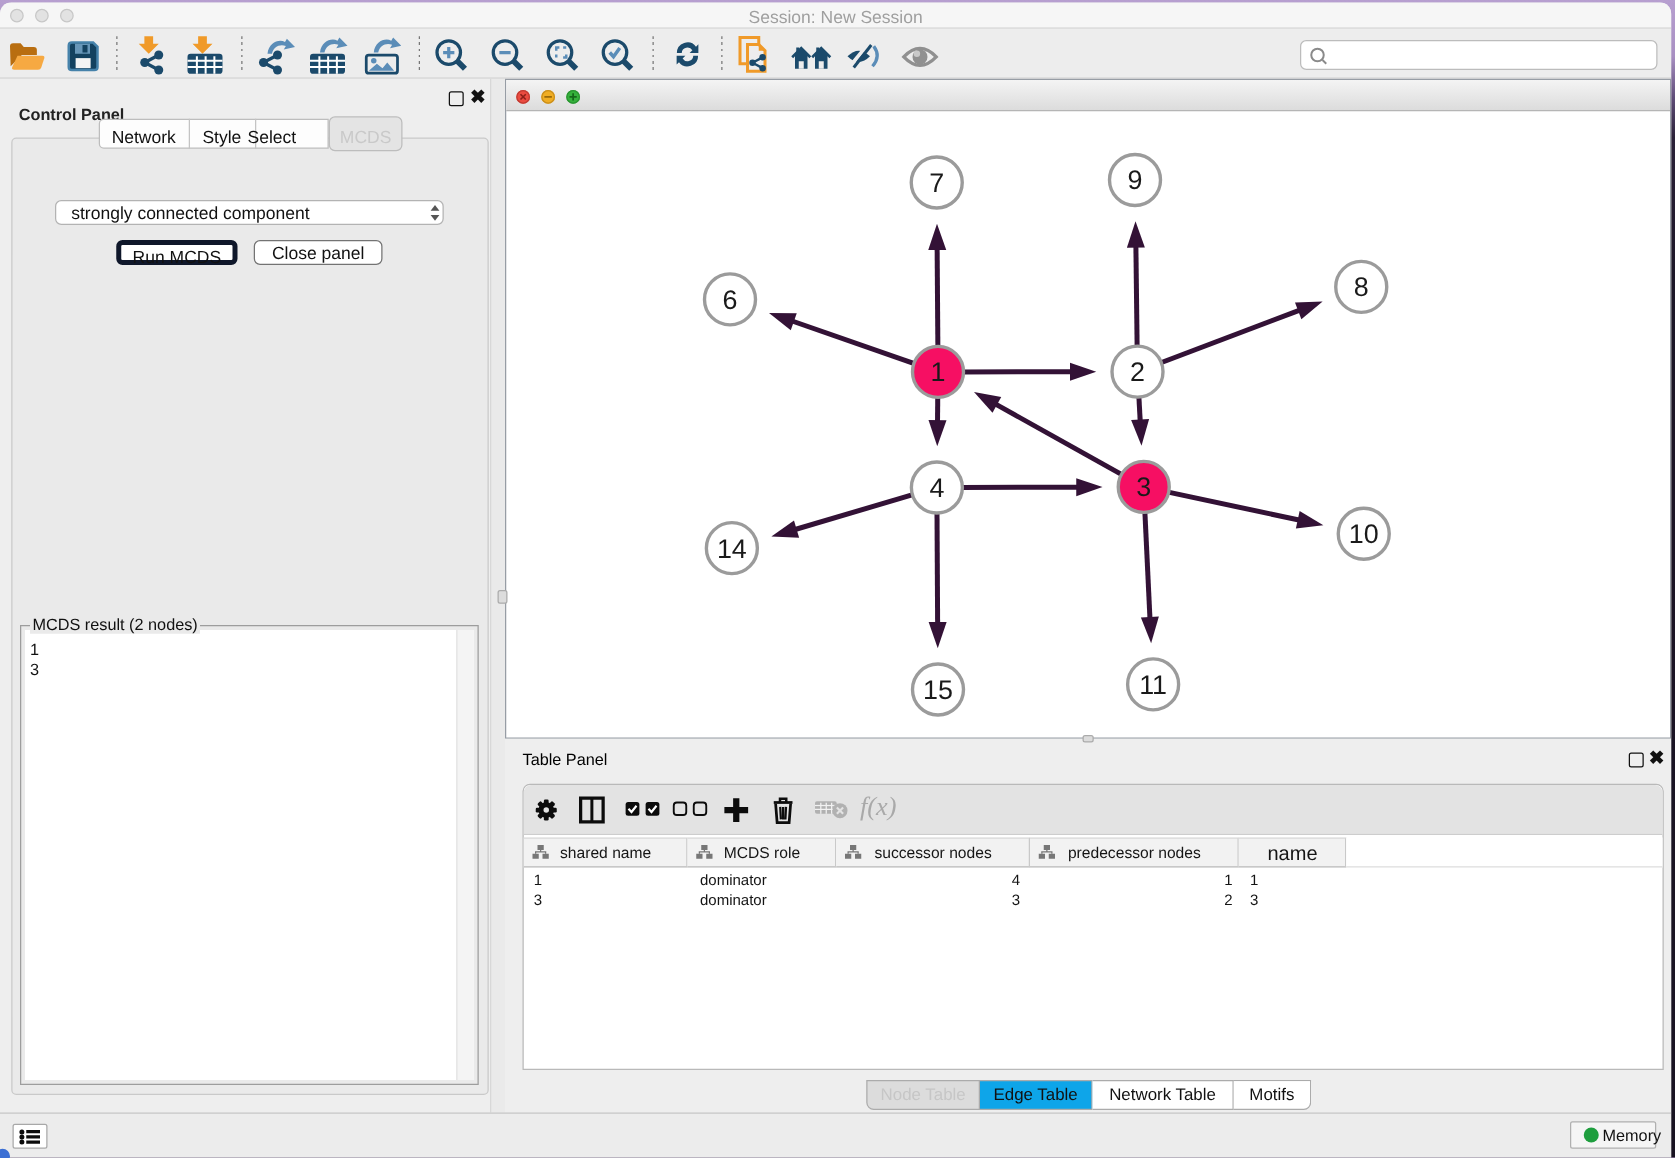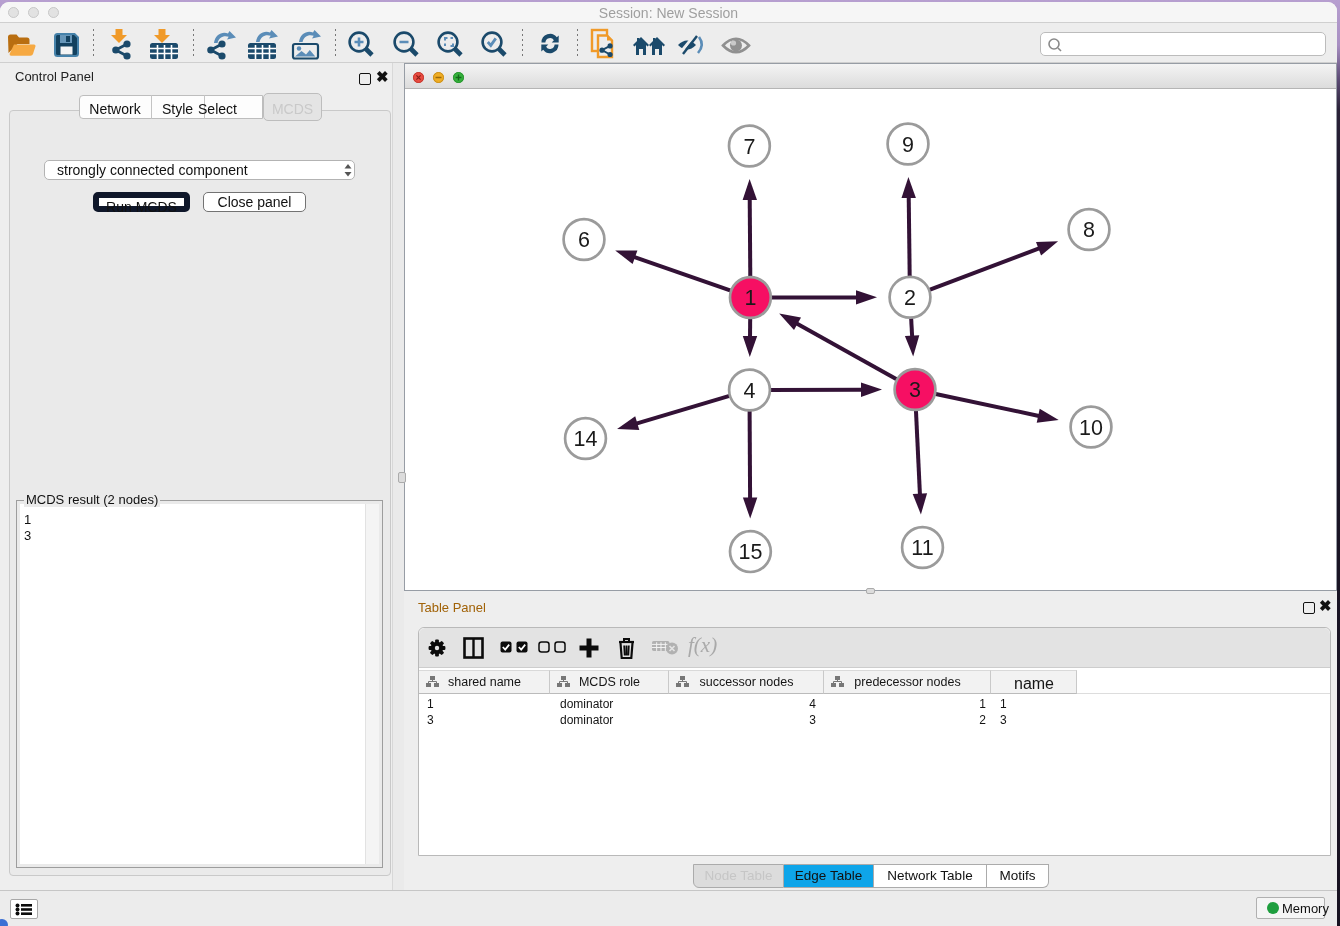--- a/index.html
+++ b/index.html
@@ -157,38 +157,38 @@
         <circle cx="14" cy="10.5" r="6" fill="#909090"></circle>
         <circle cx="11.5" cy="8" r="2.6" fill="#c9c9c9"></circle>
       </svg>
 <div class="abs" style="left:1040px;top:32px;width:286px;height:24px;background:#fff;border:1px solid #bcbcbc;border-radius:5px;"></div>
 <svg class="abs" style="left:1046px;top:36px;" width="18" height="18">
         <circle cx="8" cy="8" r="5" fill="none" stroke="#8a8a8a" stroke-width="1.6"></circle>
         <line x1="12" y1="12" x2="15" y2="15" stroke="#8a8a8a" stroke-width="1.6"></line>
       </svg>
 
 <div class="abs" style="left:0;top:63px;width:392px;height:828px;background:#eeeeee;"></div>
-<div class="abs" style="left:15px;top:69px;font-size:13px;color:#222;">Control Panel</div>
+<div class="abs" style="left:15px;top:84px;font-size:13px;color:#222;font-weight:bold;">Control Panel</div>
 <div class="abs" style="left:359px;top:73px;width:12px;height:12px;border:1.8px solid #111;border-radius:2px;"></div>
 <div class="abs" style="left:376px;top:68px;font-size:15px;font-weight:bold;color:#111;">✖</div>
 <div class="abs" style="left:9px;top:110px;width:382px;height:766px;background:#eaeaea;border:1px solid #c9c9c9;border-radius:4px;"></div>
 <div class="abs" style="left:79px;top:95px;width:184px;height:24px;background:#fdfdfd;border:1px solid #bdbdbd;border-radius:4px 0 0 4px;"></div>
 <div class="abs" style="left:263px;top:93px;width:59px;height:28px;background:#e4e4e4;border:1px solid #bdbdbd;border-radius:5px;"></div>
 <div class="abs" style="left:151px;top:95px;width:1px;height:24px;background:#c4c4c4;"></div>
 <div class="abs" style="left:204px;top:95px;width:1px;height:24px;background:#c4c4c4;"></div>
 <div class="abs" style="left:79px;top:101px;width:72px;text-align:center;font-size:14px;color:#111;">Network</div>
 <div class="abs" style="left:151px;top:101px;width:53px;text-align:center;font-size:14px;color:#111;">Style</div>
 <div class="abs" style="left:188px;top:101px;width:59px;text-align:center;font-size:14px;color:#111;">Select</div>
 <div class="abs" style="left:263px;top:101px;width:59px;text-align:center;font-size:14px;color:#c9c9c9;">MCDS</div>
 <div class="abs" style="left:44px;top:160px;width:311px;height:20px;background:#fff;border:1px solid #b3b3b3;border-radius:5px;font-size:14px;color:#111;line-height:18px;padding-left:12px;">strongly connected component</div>
 <svg class="abs" style="left:342px;top:164px;" width="12" height="13">
         <polygon points="6,0 9.5,4.5 2.5,4.5" fill="#555"></polygon>
         <polygon points="6,12.5 9.5,8 2.5,8" fill="#555"></polygon>
       </svg>
-<div class="abs" style="left:93px;top:192px;width:97px;height:20px;background:#fff;border:6px solid #0f172a;border-radius:5px;font-size:14px;color:#111;text-align:center;line-height:18px;">Run MCDS</div>
+<div class="abs" style="left:93px;top:192px;width:97px;height:20px;background:#fff;border:4px solid #0f172a;border-radius:5px;font-size:14px;color:#111;text-align:center;line-height:18px;">Run MCDS</div>
 <div class="abs" style="left:203px;top:192px;width:103px;height:20px;background:#fff;border:1px solid #737373;border-radius:5px;font-size:14px;color:#111;text-align:center;line-height:18px;">Close panel</div>
 <div class="abs" style="left:16px;top:500px;width:367px;height:368px;border:1px solid #9d9d9d;"></div>
 <div class="abs" style="left:20px;top:504px;width:359px;height:360px;background:#fff;"></div>
 <div class="abs" style="left:365px;top:504px;width:14px;height:360px;background:#f4f4f4;border-left:1px solid #e2e2e2;"></div>
 <div class="abs" style="left:24px;top:493px;background:#eaeaea;font-size:13px;color:#111;padding:0 2px;line-height:14px;">MCDS result (2 nodes)</div>
 <div class="abs" style="left:24px;top:512px;font-size:13px;color:#111;line-height:16px;">1<br>3</div>
 
 <div class="abs" style="left:392px;top:63px;width:12px;height:828px;background:#eaeaea;border-left:1px solid #d8d8d8;"></div>
 <div class="abs" style="left:398px;top:472px;width:8px;height:11px;background:#dcdcdc;border:1px solid #ababab;border-radius:2px;z-index:5;"></div>
 <div class="abs" style="left:866px;top:587.5px;width:9px;height:6px;background:#dcdcdc;border:1px solid #ababab;border-radius:2px;z-index:5;"></div>
@@ -253,21 +253,21 @@
         <text x="686" y="345.6" text-anchor="middle" font-size="21.5" fill="#1a1a1a">10</text>
         <circle cx="517.5" cy="458.5" r="20.4" fill="#ffffff" stroke="#9b9b9b" stroke-width="2.7"></circle>
         <text x="517.5" y="466.1" text-anchor="middle" font-size="21.5" fill="#1a1a1a">11</text>
         <circle cx="180.5" cy="349.5" r="20.4" fill="#ffffff" stroke="#9b9b9b" stroke-width="2.7"></circle>
         <text x="180.5" y="357.1" text-anchor="middle" font-size="21.5" fill="#1a1a1a">14</text>
         <circle cx="345.4" cy="462.6" r="20.4" fill="#ffffff" stroke="#9b9b9b" stroke-width="2.7"></circle>
         <text x="345.4" y="470.20000000000005" text-anchor="middle" font-size="21.5" fill="#1a1a1a">15</text>
       </svg>
 
 <div class="abs" style="left:404px;top:591px;width:933px;height:299px;background:#eeeeee;"></div>
-<div class="abs" style="left:418px;top:600px;font-size:13px;color:#a16207;">Table Panel</div>
+<div class="abs" style="left:418px;top:600px;font-size:13px;color:#000000;">Table Panel</div>
 <div class="abs" style="left:1303px;top:602px;width:12px;height:12px;border:1.8px solid #111;border-radius:2px;"></div>
 <div class="abs" style="left:1319px;top:597px;font-size:15px;font-weight:bold;color:#111;">✖</div>
 <div class="abs" style="left:418px;top:627px;width:913px;height:229px;background:#fff;border:1px solid #b9b9b9;border-radius:6px 6px 0 0;"></div>
 <div class="abs" style="left:419px;top:628px;width:911px;height:40px;background:#e3e3e3;border-bottom:1px solid #cdcdcd;border-radius:6px 6px 0 0;"></div>
 <svg class="abs" style="left:427px;top:638px;" width="20" height="20">
         <circle cx="10" cy="10" r="6.2" fill="#0c0c0c"></circle>
         <rect x="-1.9" y="-8.4" width="3.8" height="4.4" rx="1" transform="translate(10,10) rotate(0.0)" fill="#0c0c0c"></rect>
         <rect x="-1.9" y="-8.4" width="3.8" height="4.4" rx="1" transform="translate(10,10) rotate(45.0)" fill="#0c0c0c"></rect>
         <rect x="-1.9" y="-8.4" width="3.8" height="4.4" rx="1" transform="translate(10,10) rotate(90.0)" fill="#0c0c0c"></rect>
         <rect x="-1.9" y="-8.4" width="3.8" height="4.4" rx="1" transform="translate(10,10) rotate(135.0)" fill="#0c0c0c"></rect>

